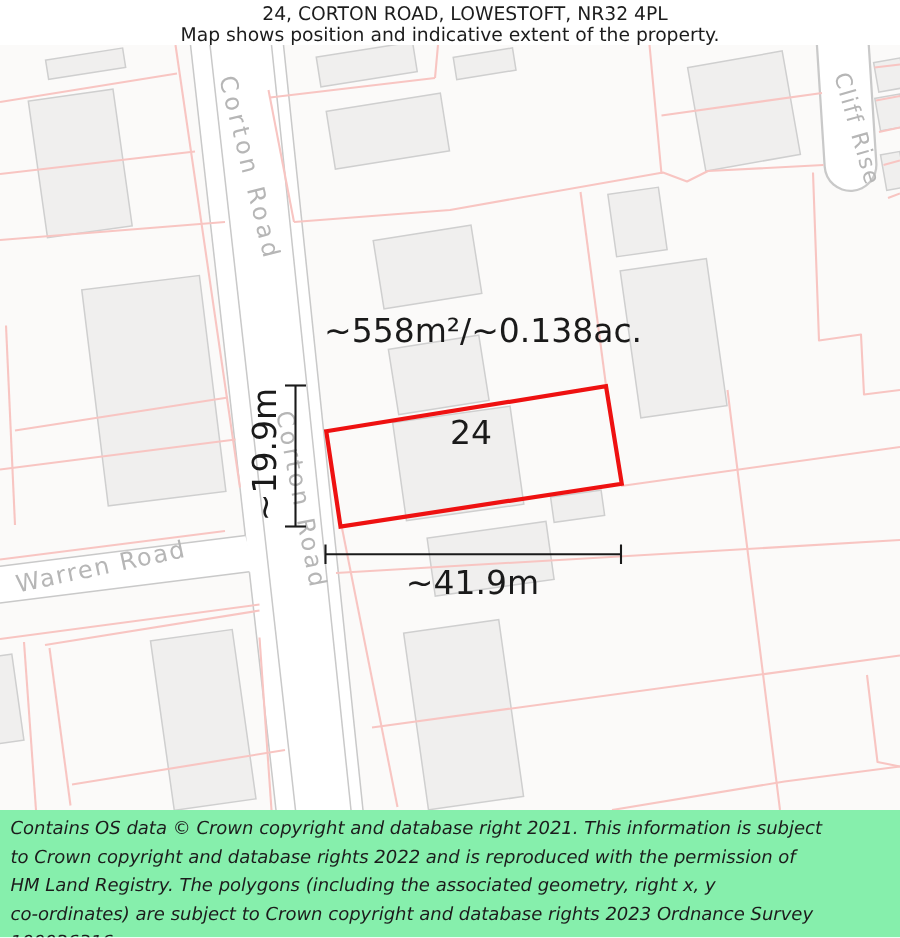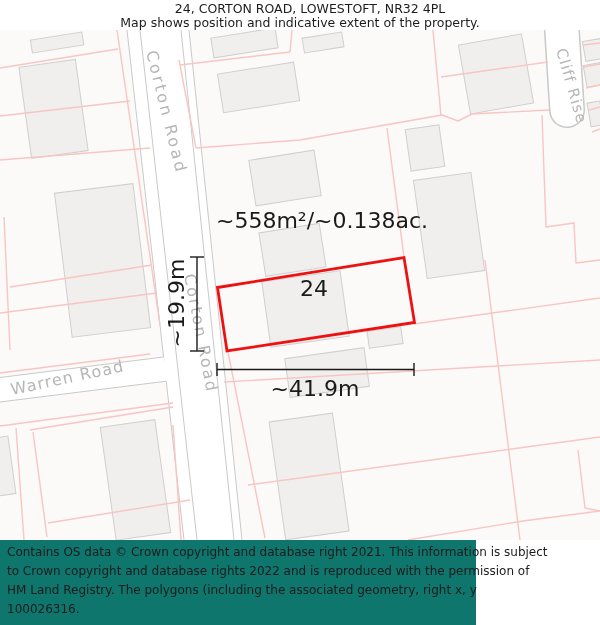--- a/index.html
+++ b/index.html
@@ -16,21 +16,21 @@
   .roadedge{stroke:var(--road-edge,#c9c9c9);stroke-width:1;fill:none;}
   .bld{fill:var(--building-fill,#f0efee);stroke:var(--building-stroke,#cfcfcf);stroke-width:1;}
   .pk{stroke:var(--parcel-line,#f8c5c2);stroke-width:1.4;fill:none;stroke-linejoin:round;}
   .rl{fill:var(--road-label,#b6b6b6);font-size:16px;letter-spacing:2.5px;}
   .rl2{fill:var(--road-label,#b6b6b6);font-size:16px;letter-spacing:2px;}
   .rlw{fill:var(--road-label,#b6b6b6);font-size:16px;letter-spacing:1.2px;}
   .rlc{fill:var(--road-label,#b6b6b6);font-size:15px;letter-spacing:1.2px;}
   .plot{fill:none;stroke:var(--property-outline,#ee1111);stroke-width:2.8;stroke-linejoin:miter;}
   .dim{stroke:var(--annotation,#1a1a1a);stroke-width:1.4;fill:none;}
   .ann{fill:var(--annotation,#1a1a1a);font-size:22px;}
-  .footer{position:absolute;left:0;top:540px;width:476px;height:85px;background:#0f766e;}
+  .footer{position:absolute;left:0;top:540px;width:600px;height:85px;background:#86efac;font-style:italic;}
   .footer .ln{font-size:12px;line-height:19px;padding-left:7px;white-space:nowrap;}
   .footer{padding-top:3px;box-sizing:border-box;}
 </style>
 </head>
 <body>
 
 <div class="page">
 
   <div class="header">
     <div class="title">24, CORTON ROAD, LOWESTOFT, NR32 4PL</div>
@@ -138,16 +138,17 @@
       <line class="dim" x1="414" y1="333" x2="414" y2="346"></line>
       <text class="ann" x="315" y="366" text-anchor="middle">~41.9m</text>
     </g>
   </svg>
   </div>
 
   <div class="footer">
     <div class="ln">Contains OS data © Crown copyright and database right 2021. This information is subject</div>
     <div class="ln">to Crown copyright and database rights 2022 and is reproduced with the permission of</div>
     <div class="ln">HM Land Registry. The polygons (including the associated geometry, right x, y</div>
+    <div class="ln">co-ordinates) are subject to Crown copyright and database rights 2023 Ordnance Survey</div>
     <div class="ln">100026316.</div>
   </div>
 
 </div>
 
 </body></html>

